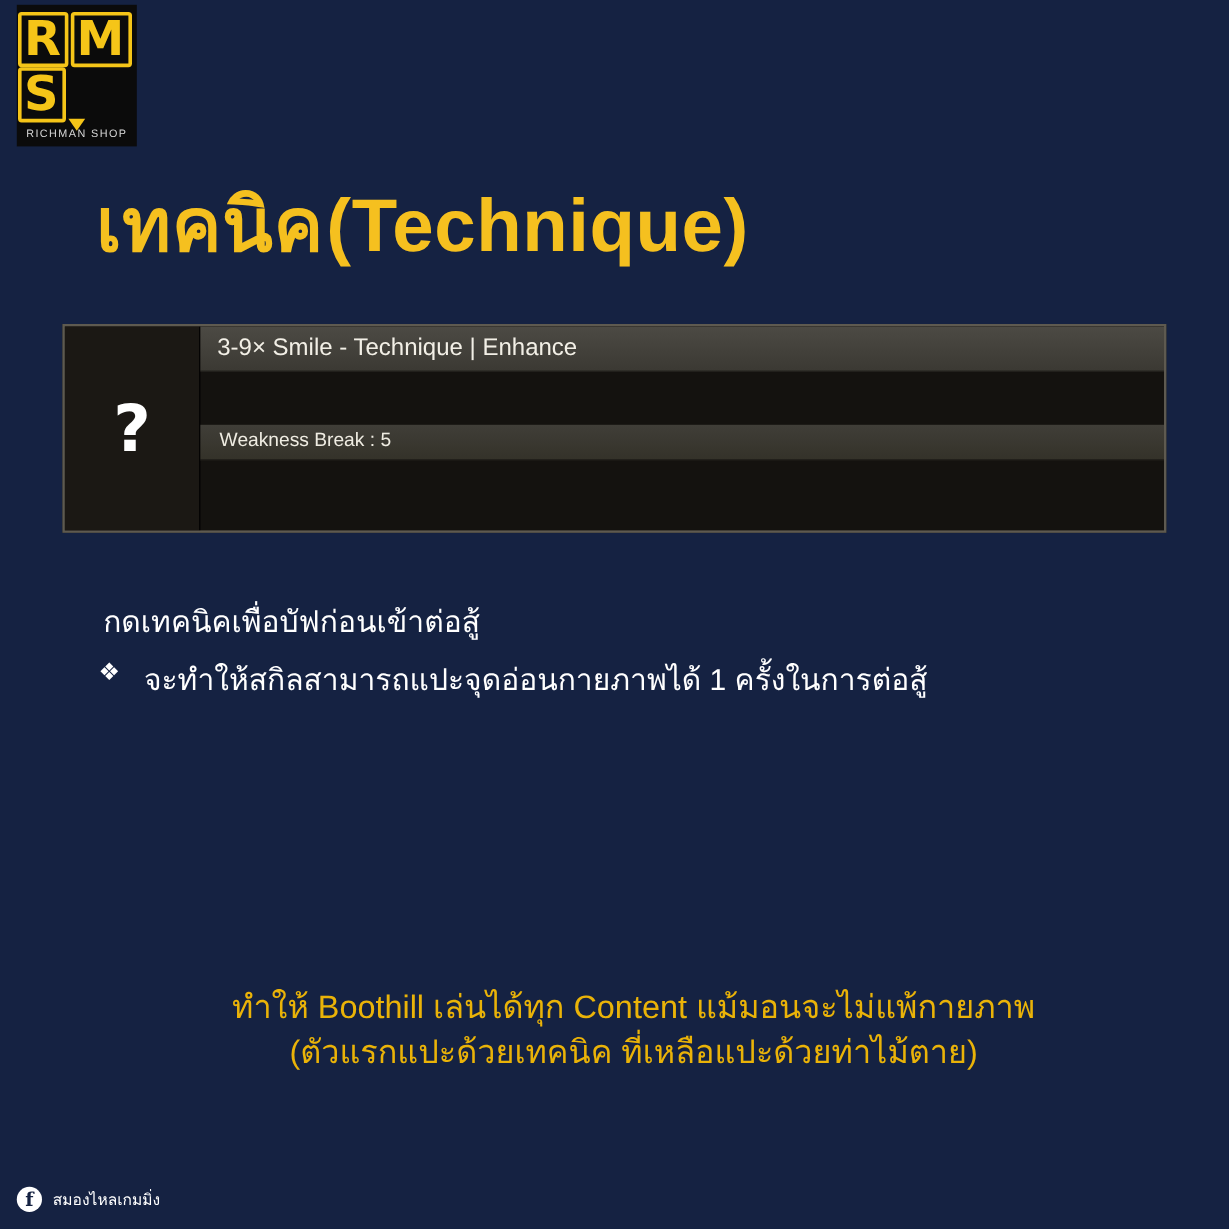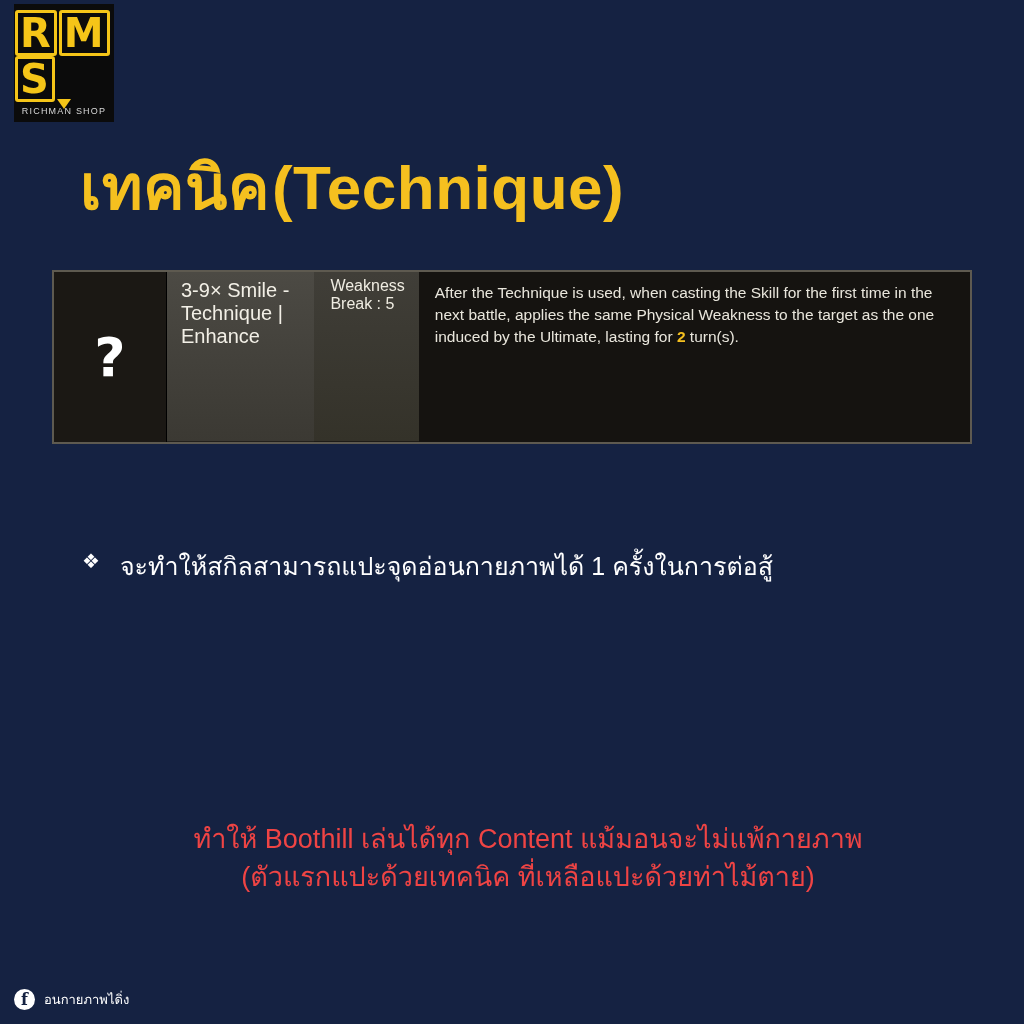--- a/index.html
+++ b/index.html
@@ -90,22 +90,23 @@
     align-items: center;
     justify-content: center;
     color: #ffffff;
     font-size: 54px;
     font-weight: 700;
     font-family: "DejaVu Sans", sans-serif;
   }
   .card-body {
     flex: 1;
     display: flex;
-    flex-direction: row;
+    flex-direction: column;
     border-left: 1px solid #000;
+    gap: 44px;
   }
   .card-head {
     background: linear-gradient(180deg,#4c4a44 0%, #3b3933 100%);
     color: #f2efe6;
     font-size: 20px;
     padding: 7px 14px;
     border-bottom: 1px solid #22201c;
   }
   .card-row {
     background: linear-gradient(180deg,#403e38 0%,#343229 100%);
@@ -142,21 +143,21 @@
     white-space: nowrap;
   }
   .bullet-mark { color: #ffffff; font-size: 20px; line-height: 1.5; }
 
   
   .closing {
     position: absolute;
     left: 0; right: 0;
     top: 820px;
     text-align: center;
-    color: #ef4444;
+    color: #eab308;
     font-size: 27px;
     line-height: 1.42;
     margin-left: 32px;
   }
 
   
   .fb-row {
     position: absolute;
     left: 14px; bottom: 14px;
     display: flex;
@@ -196,33 +197,33 @@
 
   <div class="title">
     <span>เทคนิค</span><span class="en">(Technique)</span>
   </div>
 
   <div class="card">
     <div class="card-icon">?</div>
     <div class="card-body">
       <div class="card-head">3-9× Smile - Technique | Enhance</div>
       <div class="card-row">Weakness Break : 5</div>
-      <div class="card-desc"><span>After the Technique is used, when casting the Skill for the first time in the next battle, applies the same Physical Weakness to the target as the one induced by the Ultimate, lasting for </span><span class="hl">2</span><span> turn(s).</span></div>
     </div>
   </div>
 
+  <div class="body-line line1">กดเทคนิคเพื่อบัฟก่อนเข้าต่อสู้</div>
 
   <div class="bullet-row">
     <span class="bullet-mark">❖</span>
     <span>จะทำให้สกิลสามารถแปะจุดอ่อนกายภาพได้ 1 ครั้งในการต่อสู้</span>
   </div>
 
   <div class="closing">
     <div>ทำให้ Boothill เล่นได้ทุก Content แม้มอนจะไม่แพ้กายภาพ</div>
     <div>(ตัวแรกแปะด้วยเทคนิค ที่เหลือแปะด้วยท่าไม้ตาย)</div>
   </div>
 
   <div class="fb-row">
     <span class="fb-icon">f</span>
-    <span class="fb-name">อนกายภาพไดิ่ง</span>
+    <span class="fb-name">สมองไหลเกมมิ่ง</span>
   </div>
 
 </div>
 
 </body></html>

